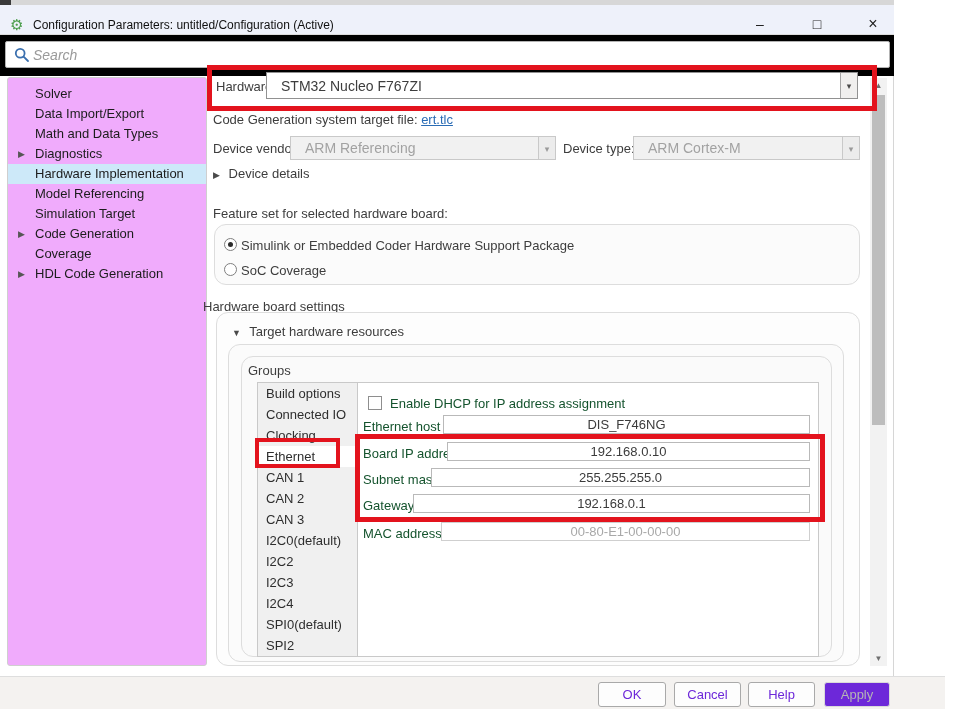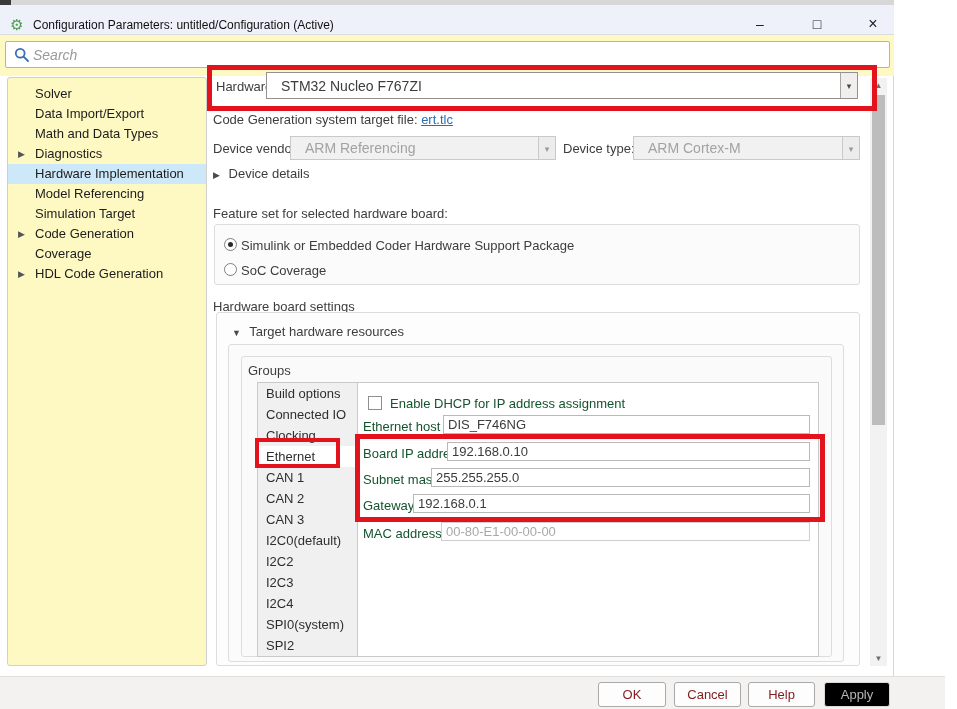--- a/index.html
+++ b/index.html
@@ -14,69 +14,69 @@
   .window-frame { left:0; top:0; width:894px; height:676px; background:#fff; border-right:1px solid #d6d6d6; }
   .top-strip { left:0; top:0; width:894px; height:5px; background:#d7d7d7; }
   .top-notch { left:482; top:0; width:11px; height:5px; background:#3a3a3a; }
   .titlebar { left:0; top:5px; width:894px; height:30px; background:#eef1fa; border-bottom:1px solid #dcdcdc; }
   .gear-icon { left:10px; top:12px; font-size:15px; line-height:15px; color:#4d9e4d; }
   .title-text { left:33px; top:13px; font-size:12px; color:#111; }
   .winbtn { top:8px; width:30px; height:22px; text-align:center; font-size:14px; color:#222; line-height:22px; cursor:default; }
   .btn-min { left:745px; } .btn-max { left:802px; } .btn-close { left:858px; font-size:16px; }
 
   
-  .search-row { left:0; top:35px; width:894px; height:41px; background:#fef9c3; }
+  .search-row { left:0; top:35px; width:894px; height:41px; background:#000000; }
   .search-box { left:5px; top:6px; width:885px; height:27px; border:1px solid #b3b3b3; border-radius:2px; background:#fff; }
   .search-icon { left:8px; top:5px; }
   .search-input { left:27px; top:1px; width:840px; height:23px; border:none; outline:none; font-family:"Liberation Sans",sans-serif; font-size:14px; color:#333; background:transparent; }
   .search-input::placeholder { font-style:italic; color:#9a9a9a; }
 
   
-  .sidebar { left:7px; top:77px; width:200px; height:589px; background:#fef9c3; border:1px solid #cfcfcf; border-radius:3px; padding-top:6px; overflow:hidden; }
+  .sidebar { left:7px; top:77px; width:200px; height:589px; background:#f0abfc; border:1px solid #cfcfcf; border-radius:3px; padding-top:6px; overflow:hidden; }
   .tree-item { position:relative; height:20px; line-height:20px; font-size:13px; color:#1c1c1c; padding-left:27px; white-space:nowrap; cursor:default; }
   .tree-item.selected { background:#cde9f9; }
   .tree-arrow { position:absolute; left:10px; top:0; font-size:9px; color:#555; }
 
   
   .label { font-size:13px; color:#14532d; white-space:nowrap; }
   .dark { color:#3d3d3d; }
   .combo { border:1px solid #919191; background:#fff; }
   .combo .combo-text { position:absolute; left:14px; top:50%; transform:translateY(-50%); font-size:14px; color:#3d3d3d; white-space:nowrap; }
   .combo .combo-btn { position:absolute; right:0; top:0; bottom:0; width:17px; background:#f0efee; border-left:1px solid #a5a5a5; text-align:center; color:#4a4a4a; font-size:9px; line-height:24px; }
   .combo.disabled { background:#f1f1f1; border-color:#c9c9c9; }
   .combo.disabled .combo-text { color:#a2a2a2; }
   .combo.disabled .combo-btn { border-left-color:#c9c9c9; color:#9a9a9a; background:#ececec; }
 
   .link { color:#2a6cb5; text-decoration:underline; cursor:pointer; }
 
-  .panel { border:1px solid #ddd; border-radius:3px; background:#fbfbfb; }
+  .panel { border:1px solid #ddd; border-radius:12px; background:#fbfbfb; }
 
   .radio-outer { position:absolute; width:13px; height:13px; border:1px solid #7f7f7f; border-radius:50%; background:#fff; }
   .radio-dot { position:absolute; left:3px; top:3px; width:5px; height:5px; border-radius:50%; background:#2b2b2b; }
 
   .groups-list { background:#f0f0f0; border:1px solid #c9c9c9; overflow:hidden; }
   .group-item { height:21px; line-height:21px; padding-left:8px; font-size:13px; color:#2e2e2e; white-space:nowrap; cursor:default; }
   .group-item.selected { background:#ffffff; }
 
   .form-panel { background:#ffffff; border:1px solid #c9c9c9; }
-  .field { position:absolute; height:19px; border:1px solid #b9b9b9; background:#fff; font-family:"Liberation Sans",sans-serif; font-size:13px; color:#3b3b3b; padding:0 4px; outline:none; }
+  .field { position:absolute; height:19px; border:1px solid #b9b9b9; background:#fff; font-family:"Liberation Sans",sans-serif; font-size:13px; color:#3b3b3b; padding:0 4px; outline:none;text-align:center; }
   .field.disabled { color:#a8a8a8; border-color:#cfcfcf; }
   .checkbox { position:absolute; width:14px; height:14px; border:1px solid #8e8e8e; background:#fff; }
 
   .section-arrow { font-size:9px; color:#4a4a4a; margin-right:5px; }
 
   
   .scrollbar { left:870px; top:78px; width:17px; height:588px; background:#f2f2f2; }
   .scroll-arrow { position:absolute; left:0; width:17px; height:15px; text-align:center; font-size:8px; color:#6f6f6f; line-height:15px; cursor:default; }
   .scroll-thumb { position:absolute; left:2px; top:17px; width:13px; height:330px; background:#bdbdbd; cursor:default; }
 
   
   .footer { left:0; top:676px; width:945px; height:33px; background:#f4f2f0; border-top:1px solid #dedede; }
-  .fbtn { position:absolute; top:5px; height:25px; background:#fdfdfd; border:1px solid #a9a9a9; border-radius:3px; font-family:"Liberation Sans",sans-serif; font-size:13px; color:#7f1d1d; cursor:default; }
-  .fbtn.disabled { color:#b5b5b5; border-color:#dadada; background:#000000; }
+  .fbtn { position:absolute; top:5px; height:25px; background:#fdfdfd; border:1px solid #a9a9a9; border-radius:3px; font-family:"Liberation Sans",sans-serif; font-size:13px; color:#6d28d9; cursor:default; }
+  .fbtn.disabled { color:#b5b5b5; border-color:#dadada; background:#6d28d9; }
 
   
   .red-box { position:absolute; border:5px solid #e3131d; pointer-events:none; z-index:9; }
 </style>
 </head>
 <body>
 
 <div id="canvas">
 
   <div class="abs window-frame"></div>
@@ -144,21 +144,21 @@
   <span class="abs label dark" style="left:213px; top:206px;">Feature set for selected hardware board:</span>
   <div class="abs panel" style="left:214px; top:224px; width:646px; height:61px;">
     <span class="radio-outer" style="left:9px; top:13px;">
         <span class="radio-dot"></span>
       </span>
     <span class="abs label dark" style="left:26px; top:13px;">Simulink or Embedded Coder Hardware Support Package</span>
     <span class="radio-outer" style="left:9px; top:38px;"></span>
     <span class="abs label dark" style="left:26px; top:38px;">SoC Coverage</span>
   </div>
 
-  <span class="abs label dark" style="left:213px; top:299px;">Hardware board settings</span>
+  <span class="abs label dark" style="left:203px; top:299px;">Hardware board settings</span>
   <div class="abs panel" style="left:216px; top:312px; width:644px; height:354px; background:#fdfdfd;"></div>
 
   <div class="abs" style="left:232px; top:324px; font-size:13px; z-index:2;">
     <span class="section-arrow">▼</span>
     <span class="label dark">Target hardware resources</span>
   </div>
   <div class="abs panel" style="left:228px; top:344px; width:616px; height:318px; z-index:1;"></div>
   <div class="abs panel" style="left:241px; top:356px; width:591px; height:301px; background:#fafafa; z-index:2;"></div>
   <span class="abs label dark" style="left:248px; top:363px; z-index:3;">Groups</span>
 
@@ -167,21 +167,21 @@
     <div class="group-item">Connected IO</div>
     <div class="group-item">Clocking</div>
     <div class="group-item selected">Ethernet</div>
     <div class="group-item">CAN 1</div>
     <div class="group-item">CAN 2</div>
     <div class="group-item">CAN 3</div>
     <div class="group-item">I2C0(default)</div>
     <div class="group-item">I2C2</div>
     <div class="group-item">I2C3</div>
     <div class="group-item">I2C4</div>
-    <div class="group-item">SPI0(system)</div>
+    <div class="group-item">SPI0(default)</div>
     <div class="group-item">SPI2</div>
     <div class="group-item">SPI3</div>
   </div>
 
   <div class="abs form-panel" style="left:357px; top:382px; width:462px; height:275px; z-index:3;"></div>
   <div class="abs" style="z-index:4;">
     <span class="checkbox" style="left:368px; top:396px;"></span>
     <span class="abs label" style="left:390px; top:396px;">Enable DHCP for IP address assignment</span>
 
     <span class="abs label" style="left:363px; top:419px;">Ethernet host name:</span>

